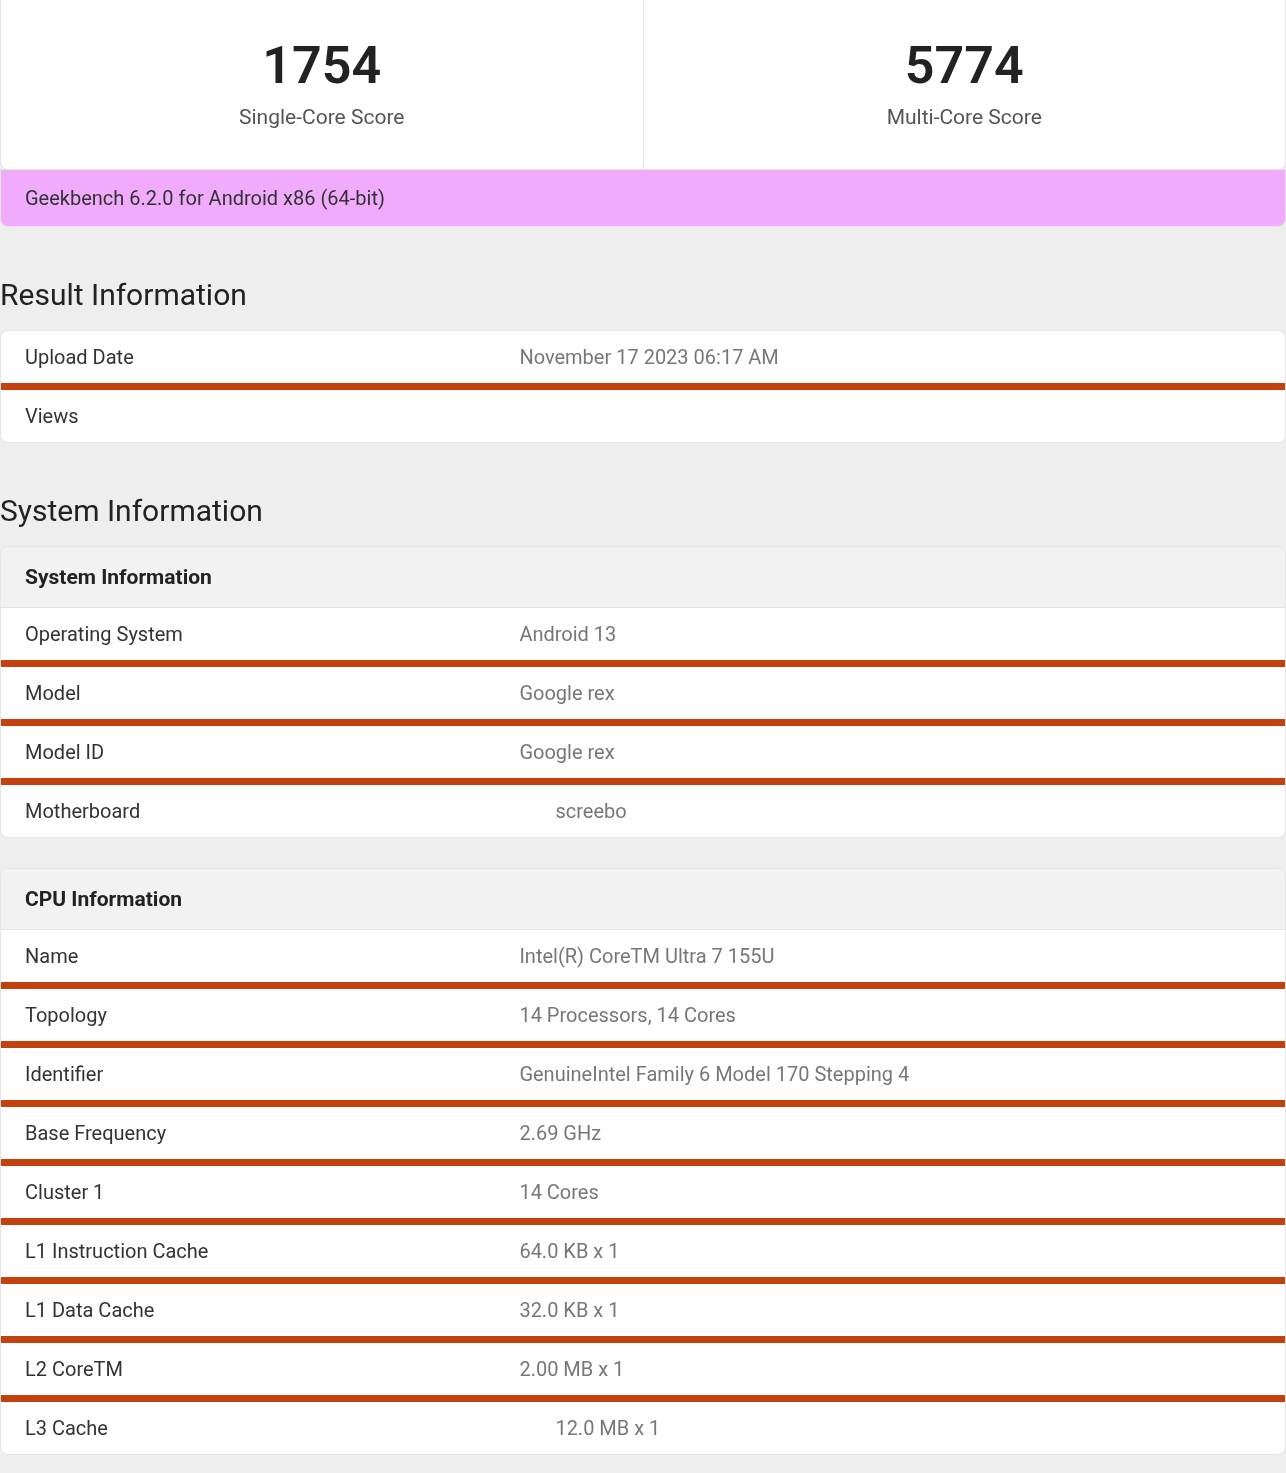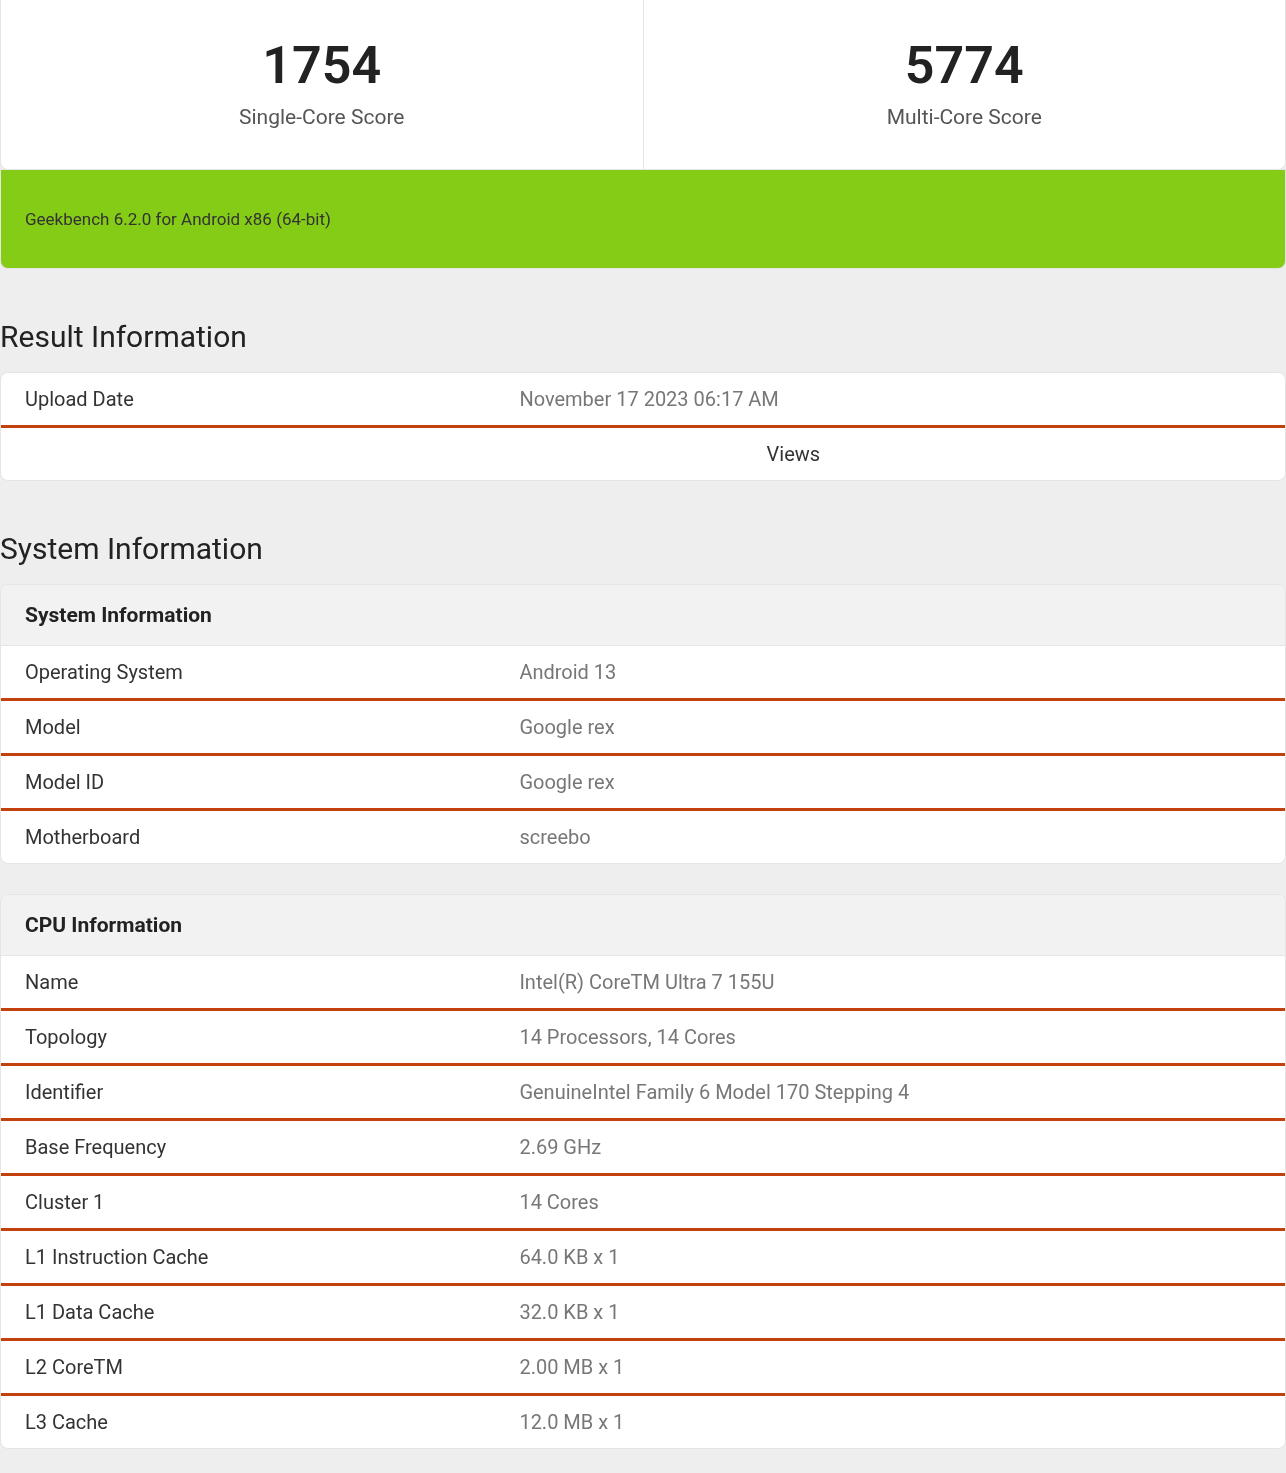--- a/index.html
+++ b/index.html
@@ -1,15 +1,15 @@
 <!DOCTYPE html>
 <html><head>
 <meta charset="utf-8">
 <style>
-  * { box-sizing: border-box; margin: 0; padding: 0; justify-content: flex-end; }
+  * { box-sizing: border-box; margin: 0; padding: 0; }
   body {
     font-family: -apple-system, BlinkMacSystemFont, "Segoe UI", Roboto, "Helvetica Neue", Arial, sans-serif;
     background: #eeeeee;
     color: #333;
     font-size: 20px;
   }
   .score-panel {
     display: flex;
     background: #fff;
     border: 1px solid #e5e5e5;
@@ -29,26 +29,26 @@
     font-weight: 600;
     color: #222;
     line-height: 1.2;
   }
   .score-label {
     font-size: 21px;
     color: #555;
     margin-top: 8px;
   }
   .version-bar {
-    background: #84cc16;
+    background: #f0abfc;
     border: 1px solid #e5e5e5;
     border-top: 1px solid #e5e5e5;
     border-radius: 0 0 8px 8px;
-    padding: 39px 24px;
-    font-size: 17px;
+    padding: 16px 24px;
+    font-size: 20px;
     color: #333;
     margin-top: -1px;
   }
   h2.section-title {
     font-size: 30px;
     font-weight: 400;
     color: #222;
     margin: 50px 0 18px 0;
     padding: 0;
   }
@@ -62,24 +62,24 @@
   .card-header {
     background: #f2f2f2;
     padding: 18px 24px;
     font-size: 21px;
     font-weight: 700;
     color: #222;
     border-bottom: 1px solid #e5e5e5;
   }
   .row {
     display: flex;
-    border-bottom: 3px solid #c2410c;
+    border-bottom: 7px solid #c2410c;
     padding: 14px 24px;
   }
-  .row:last-child { border-bottom: none; }
+  .row:last-child { border-bottom: none; gap: 36px; }
   .row-label {
     flex: 0 0 40%;
     color: #333;
     font-size: 20px;
   }
   .row-value {
     flex: 1;
     color: #777;
     font-size: 20px;
   }

